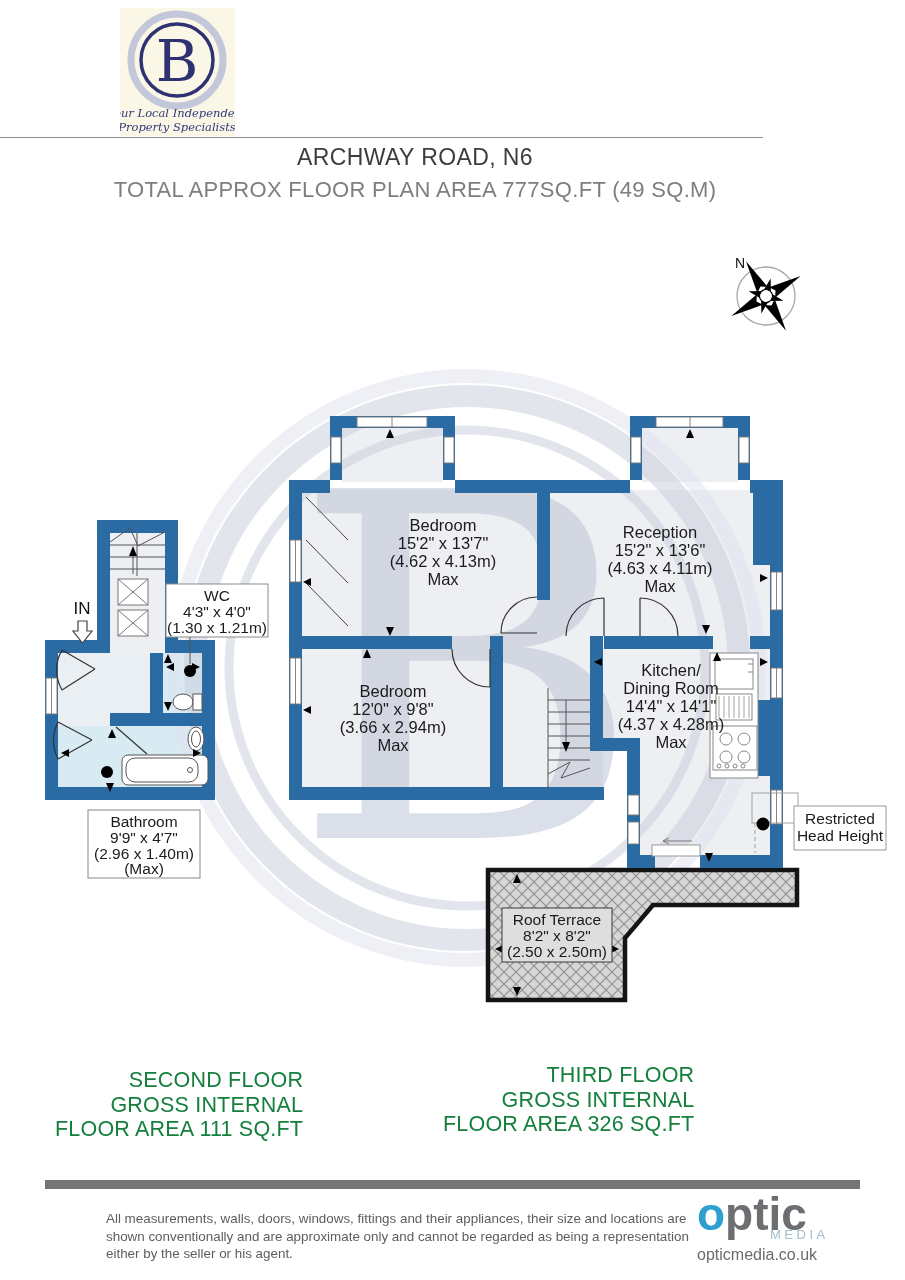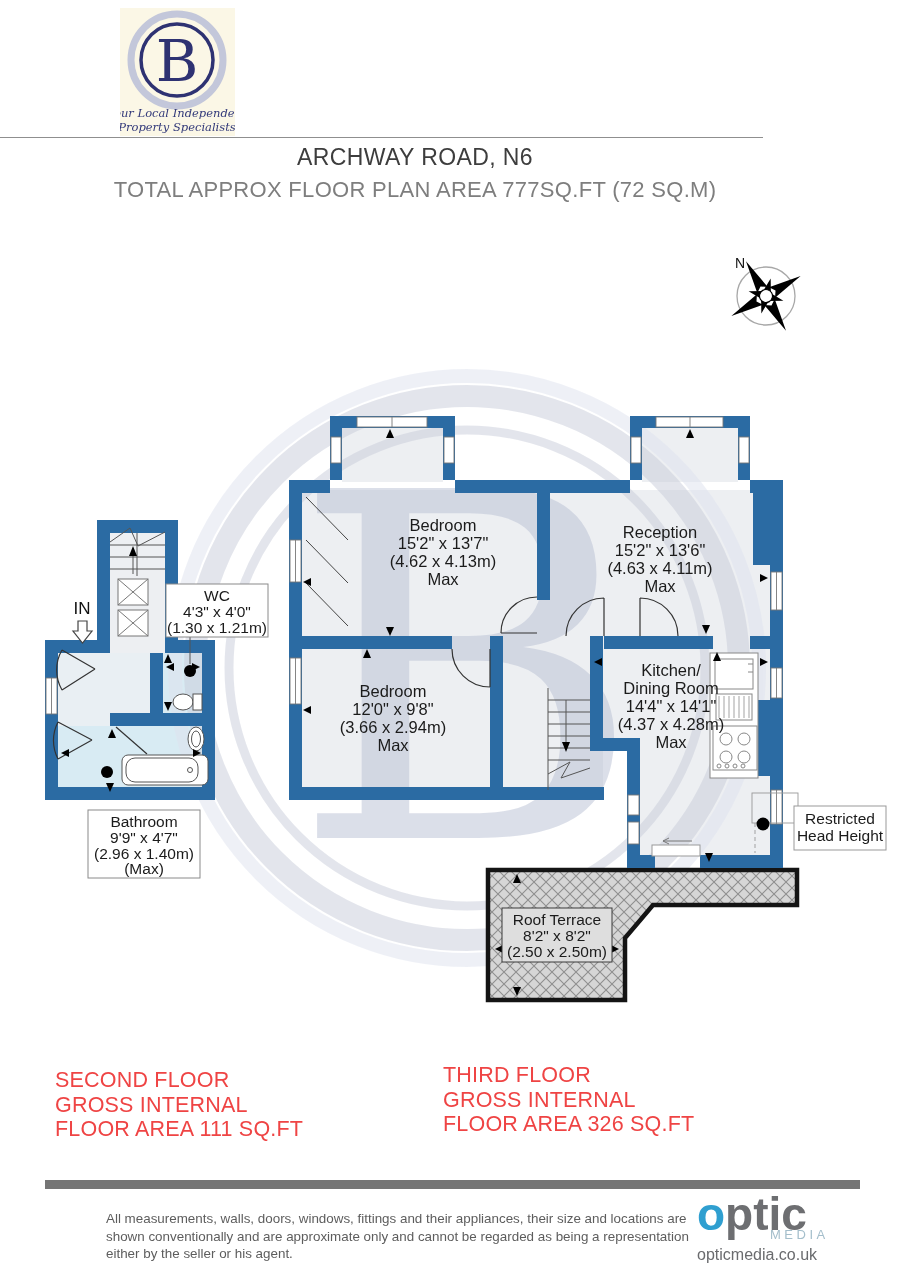--- a/index.html
+++ b/index.html
@@ -8,21 +8,21 @@
   .abs{position:absolute;}
 
   
   .logo-box{left:120px;top:8px;width:115px;height:128px;background:#fbf7e6;text-align:center;}
   .header-rule{left:0;top:137px;width:763px;height:1px;background:#8f8f8f;}
   .title-wrap{left:0;top:144px;width:830px;text-align:center;}
   .title{font-size:23px;color:#3d3d3d;letter-spacing:.4px;}
   .subtitle{font-size:22px;color:#7e7e7e;letter-spacing:.3px;margin-top:6px;}
 
   
-  .floor-caption{font-size:21.5px;color:#ef4444;line-height:24.5px;letter-spacing:.2px;white-space:pre-line;}
+  .floor-caption{font-size:21.5px;color:#15803d;line-height:24.5px;letter-spacing:.2px;white-space:pre-line;text-align:right;}
 
   
   .footer-bar{left:45px;top:1180px;width:815px;height:9px;background:#757575;}
   .disclaimer{left:70px;top:1210px;width:600px;font-size:13.4px;color:#5d5d5d;line-height:17.6px;margin-left:36px;}
   .brand{left:697px;top:1192px;width:190px;}
   .brand-word{font-size:46px;line-height:44px;letter-spacing:0;font-weight:bold;}
   .brand-o{color:#2f9fd0;}
   .brand-ptic{color:#6d6e71;}
   .brand-media{font-size:13px;letter-spacing:3.5px;color:#a4becb;margin:-9px 0 0 73px;}
   .brand-url{font-size:16px;color:#6a6b6e;margin-top:4px;}
@@ -48,21 +48,21 @@
       <circle cx="57" cy="52" r="36" fill="none" stroke="#2e3272" stroke-width="3.5"></circle>
       <text class="logo-b" x="57" y="73">B</text>
       <text class="logo-tag" x="57" y="109">Your Local Independent</text>
       <text class="logo-tag" x="57" y="123">Property Specialists</text>
     </svg>
   </div>
   <div class="abs header-rule"></div>
 
   <div class="abs title-wrap">
     <div class="title">ARCHWAY ROAD, N6</div>
-    <div class="subtitle">TOTAL APPROX FLOOR PLAN AREA 777SQ.FT (72 SQ.M)</div>
+    <div class="subtitle">TOTAL APPROX FLOOR PLAN AREA 777SQ.FT (49 SQ.M)</div>
   </div>
 
   <svg class="abs" style="left:0;top:0" width="905" height="1280" viewBox="0 0 905 1280">
     <defs>
       <pattern id="hatch" patternUnits="userSpaceOnUse" width="12" height="12">
         <rect width="12" height="12" fill="#d6d6d6"></rect>
         <path d="M0,0 L12,12 M12,0 L0,12" stroke="#8f8f8f" stroke-width="1.1"></path>
       </pattern>
     </defs>
 

